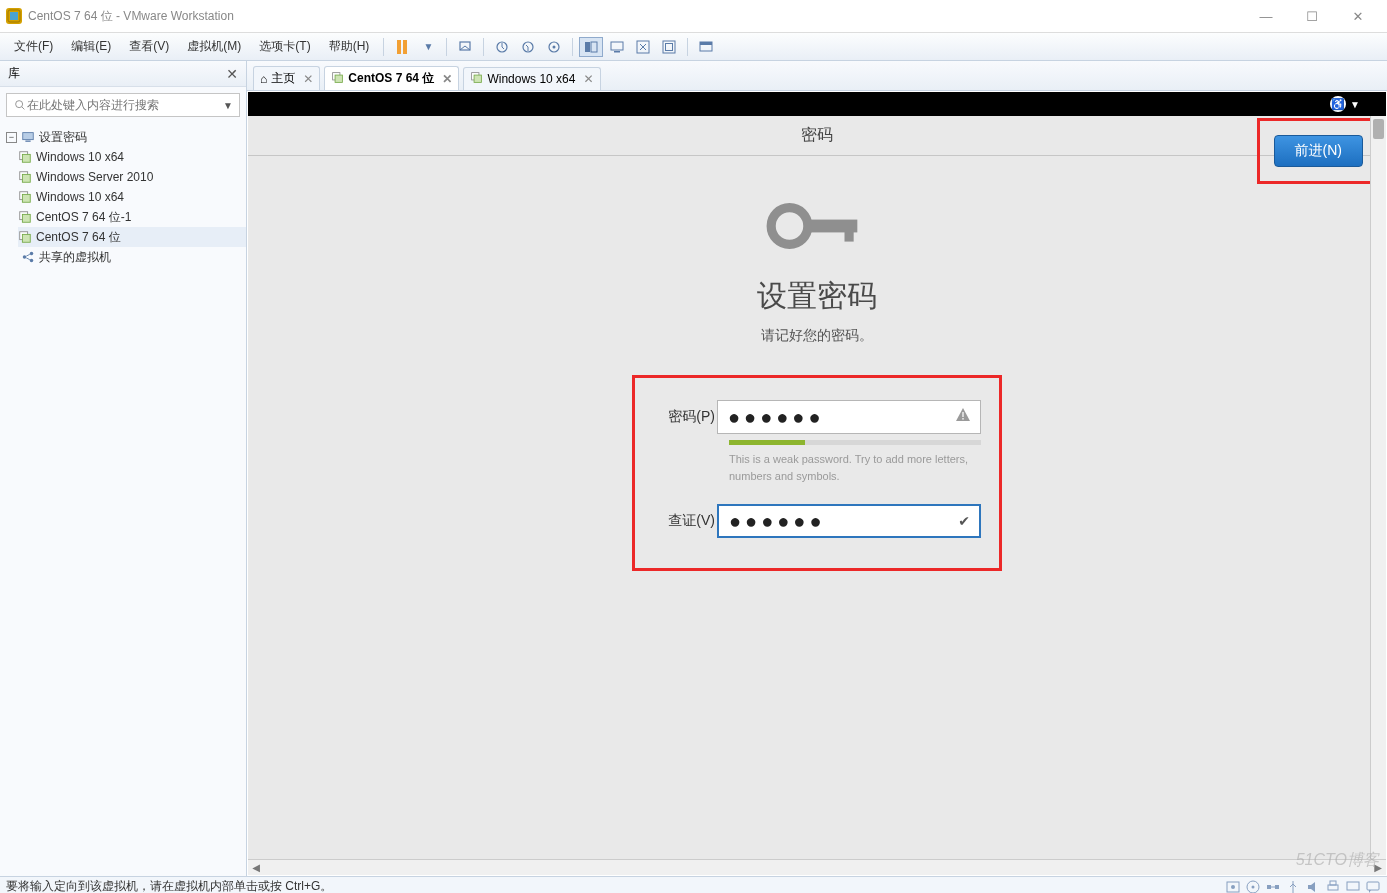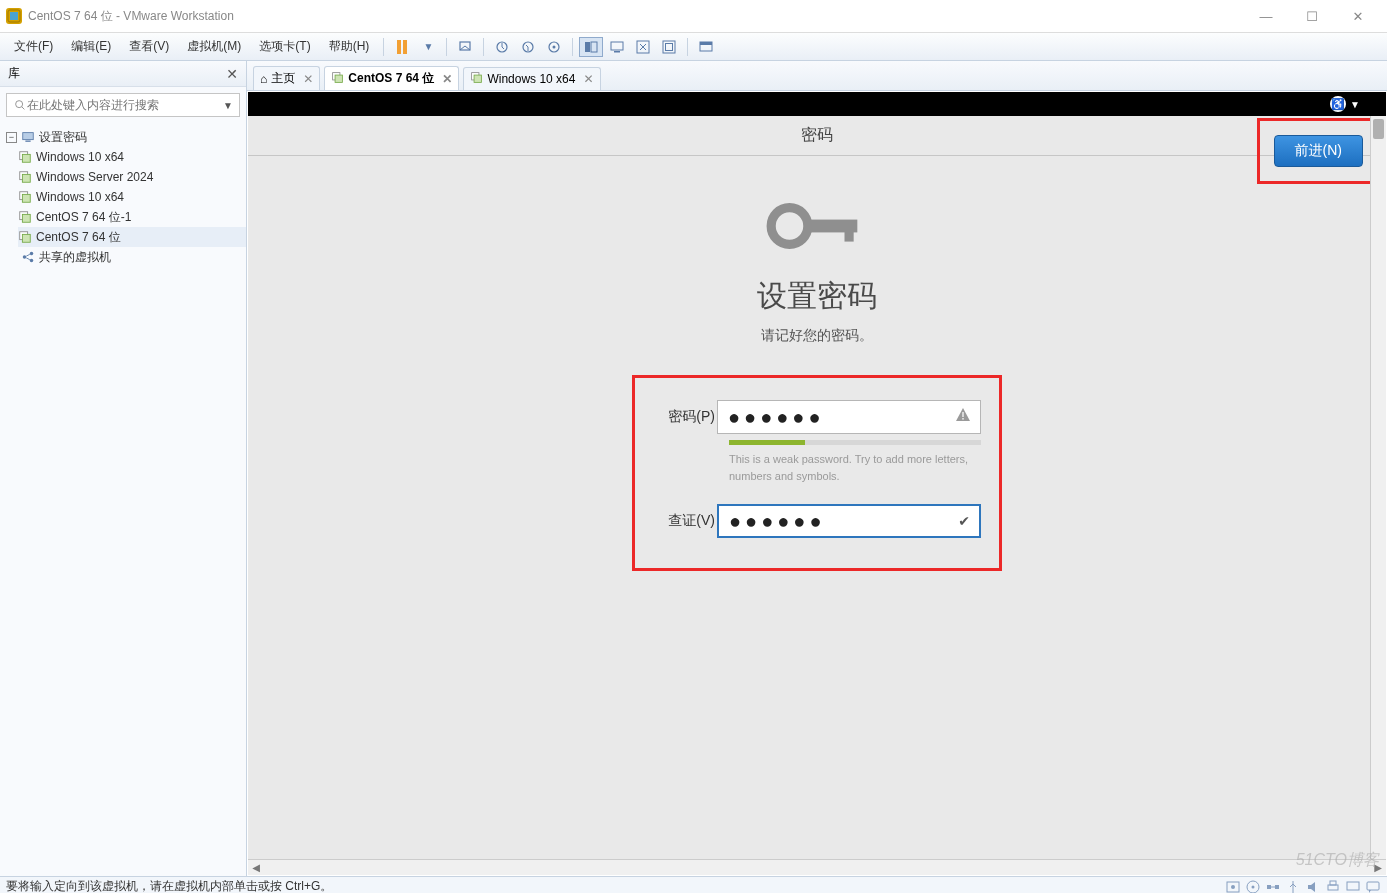--- a/index.html
+++ b/index.html
@@ -224,21 +224,21 @@
             </span>
             <span>Windows 10 x64</span>
           </div>
         <div class="tree-node">
             <span class="icon icon-vm">
               <svg viewBox="0 0 16 16">
                 <rect x="2" y="2" width="9" height="9" fill="#fff" stroke="#888"></rect>
                 <rect x="5" y="5" width="9" height="9" fill="#cde4b3" stroke="#74a846"></rect>
               </svg>
             </span>
-            <span>Windows Server 2024</span>
+            <span>Windows Server 2010</span>
           </div>
         <div class="tree-node">
             <span class="icon icon-vm">
               <svg viewBox="0 0 16 16">
                 <rect x="2" y="2" width="9" height="9" fill="#fff" stroke="#888"></rect>
                 <rect x="5" y="5" width="9" height="9" fill="#cde4b3" stroke="#74a846"></rect>
               </svg>
             </span>
             <span>Windows 10 x64</span>
           </div>

